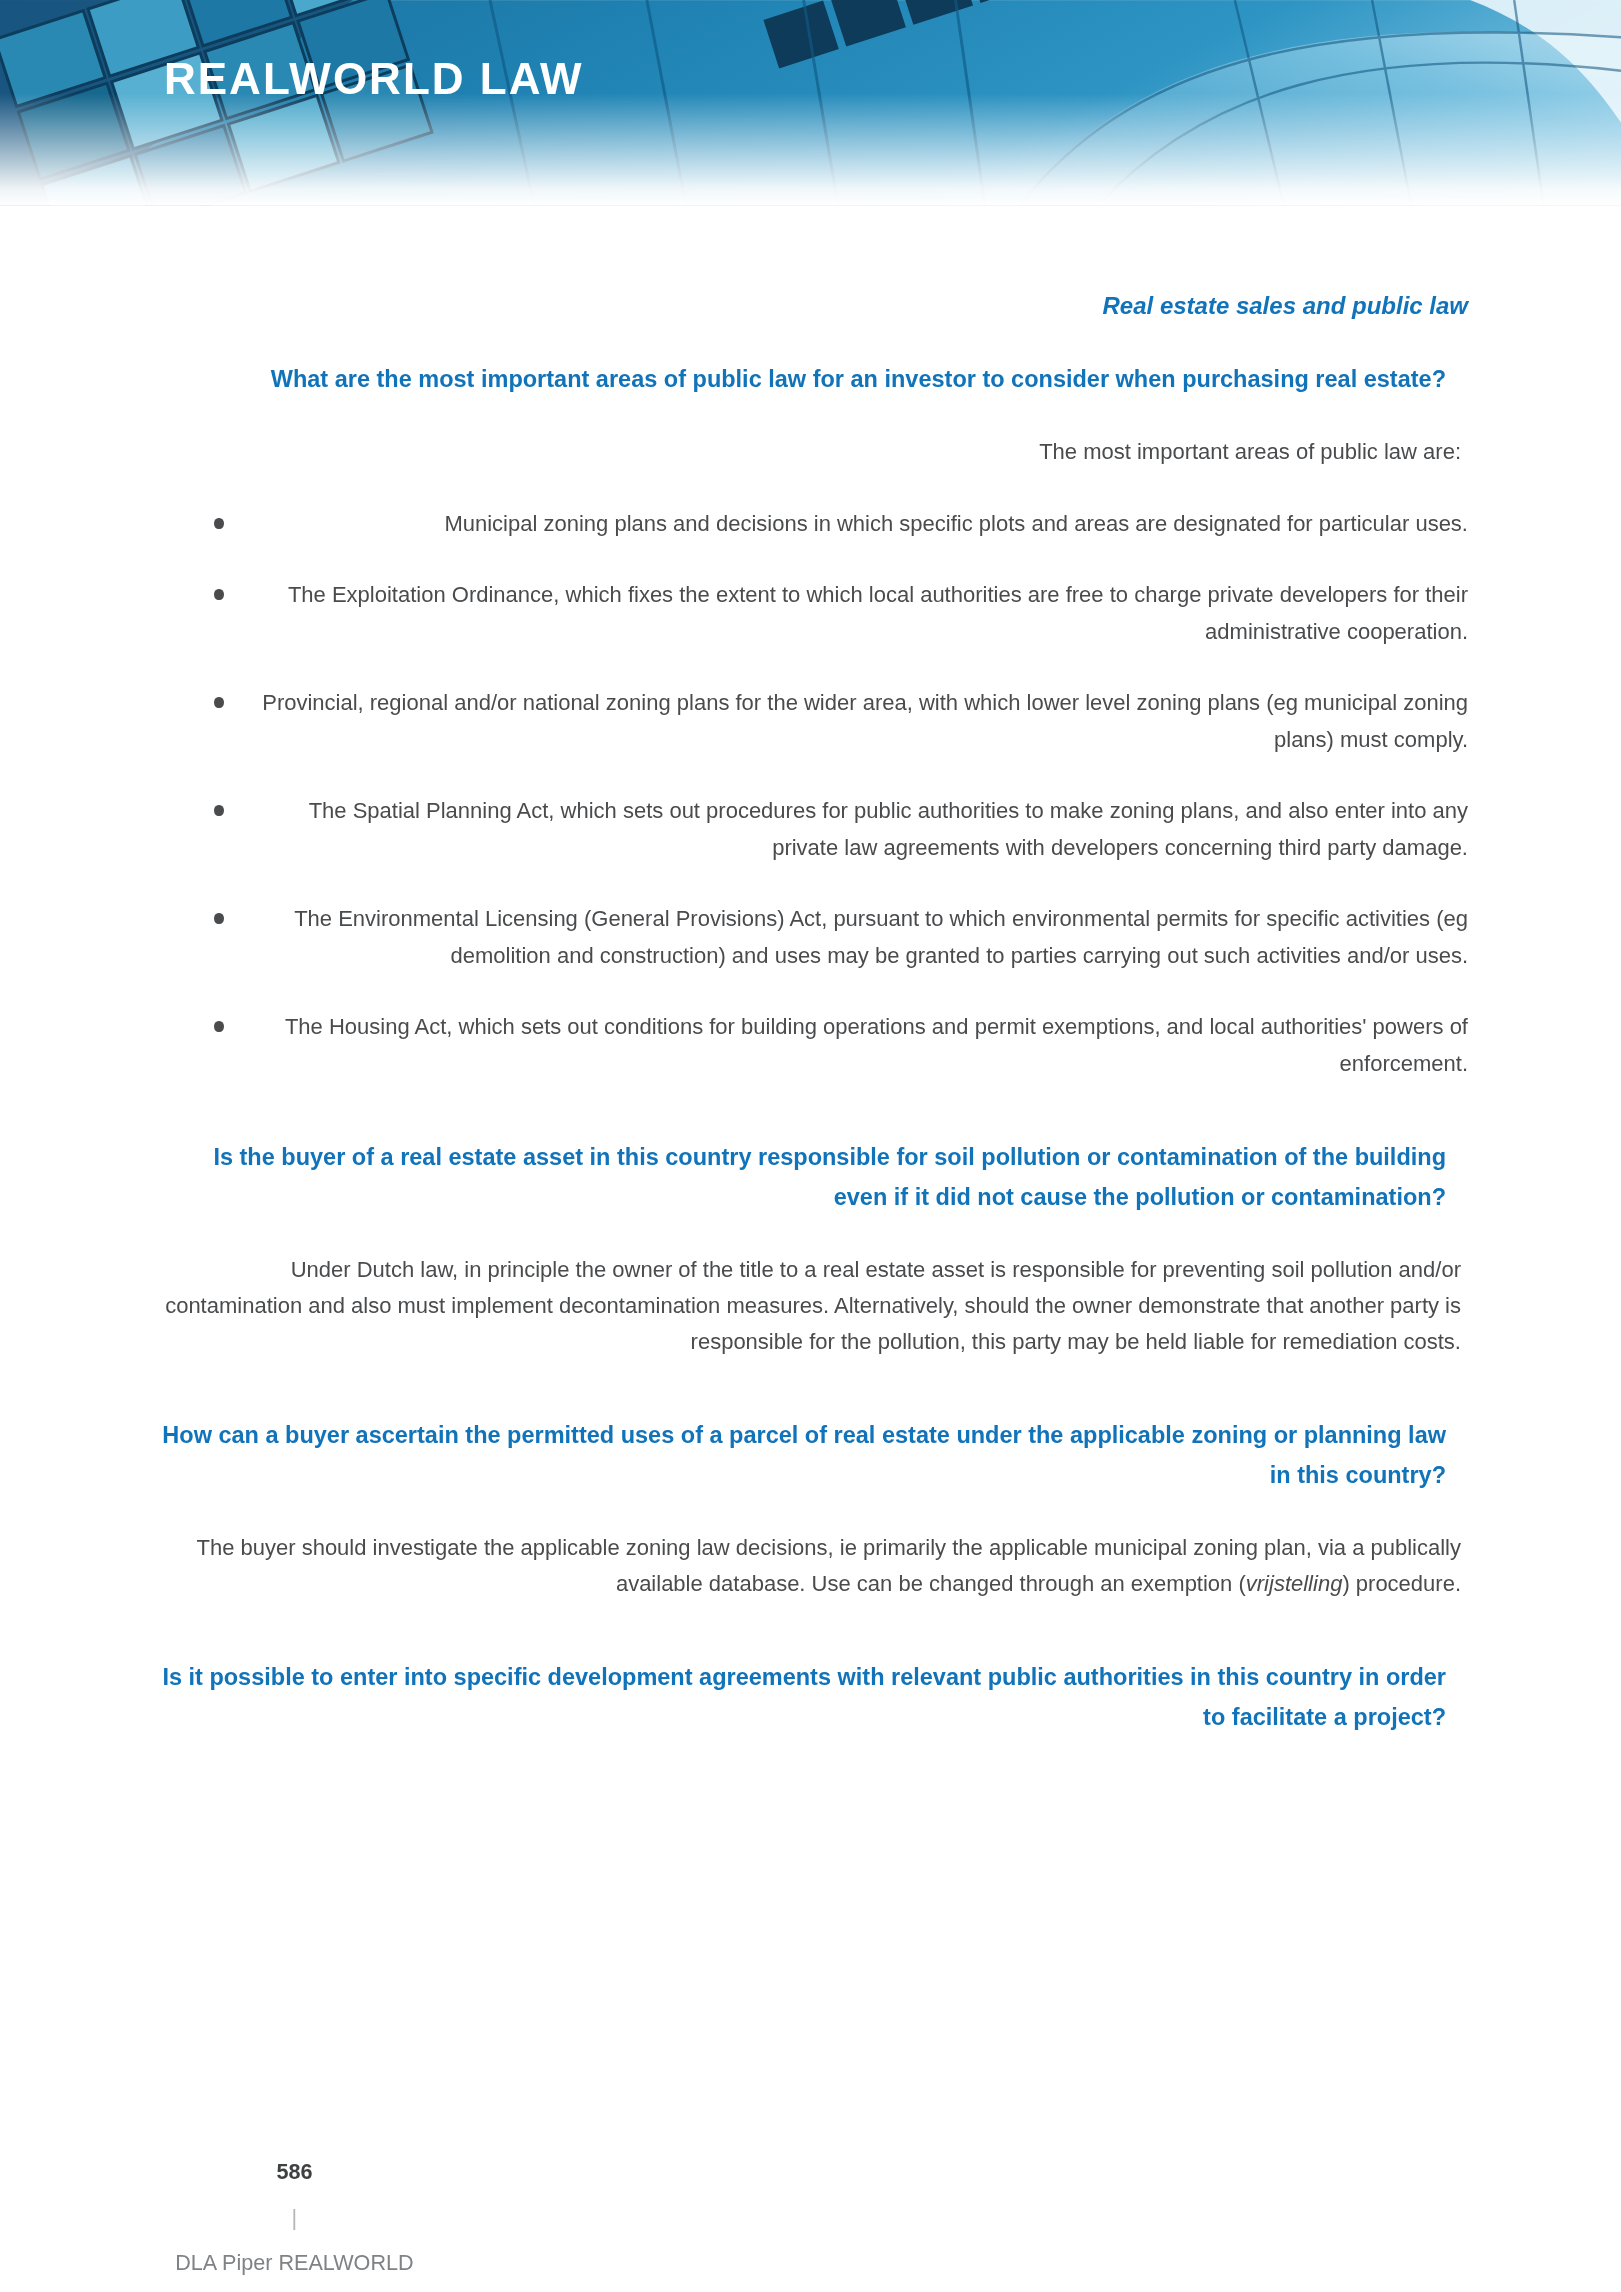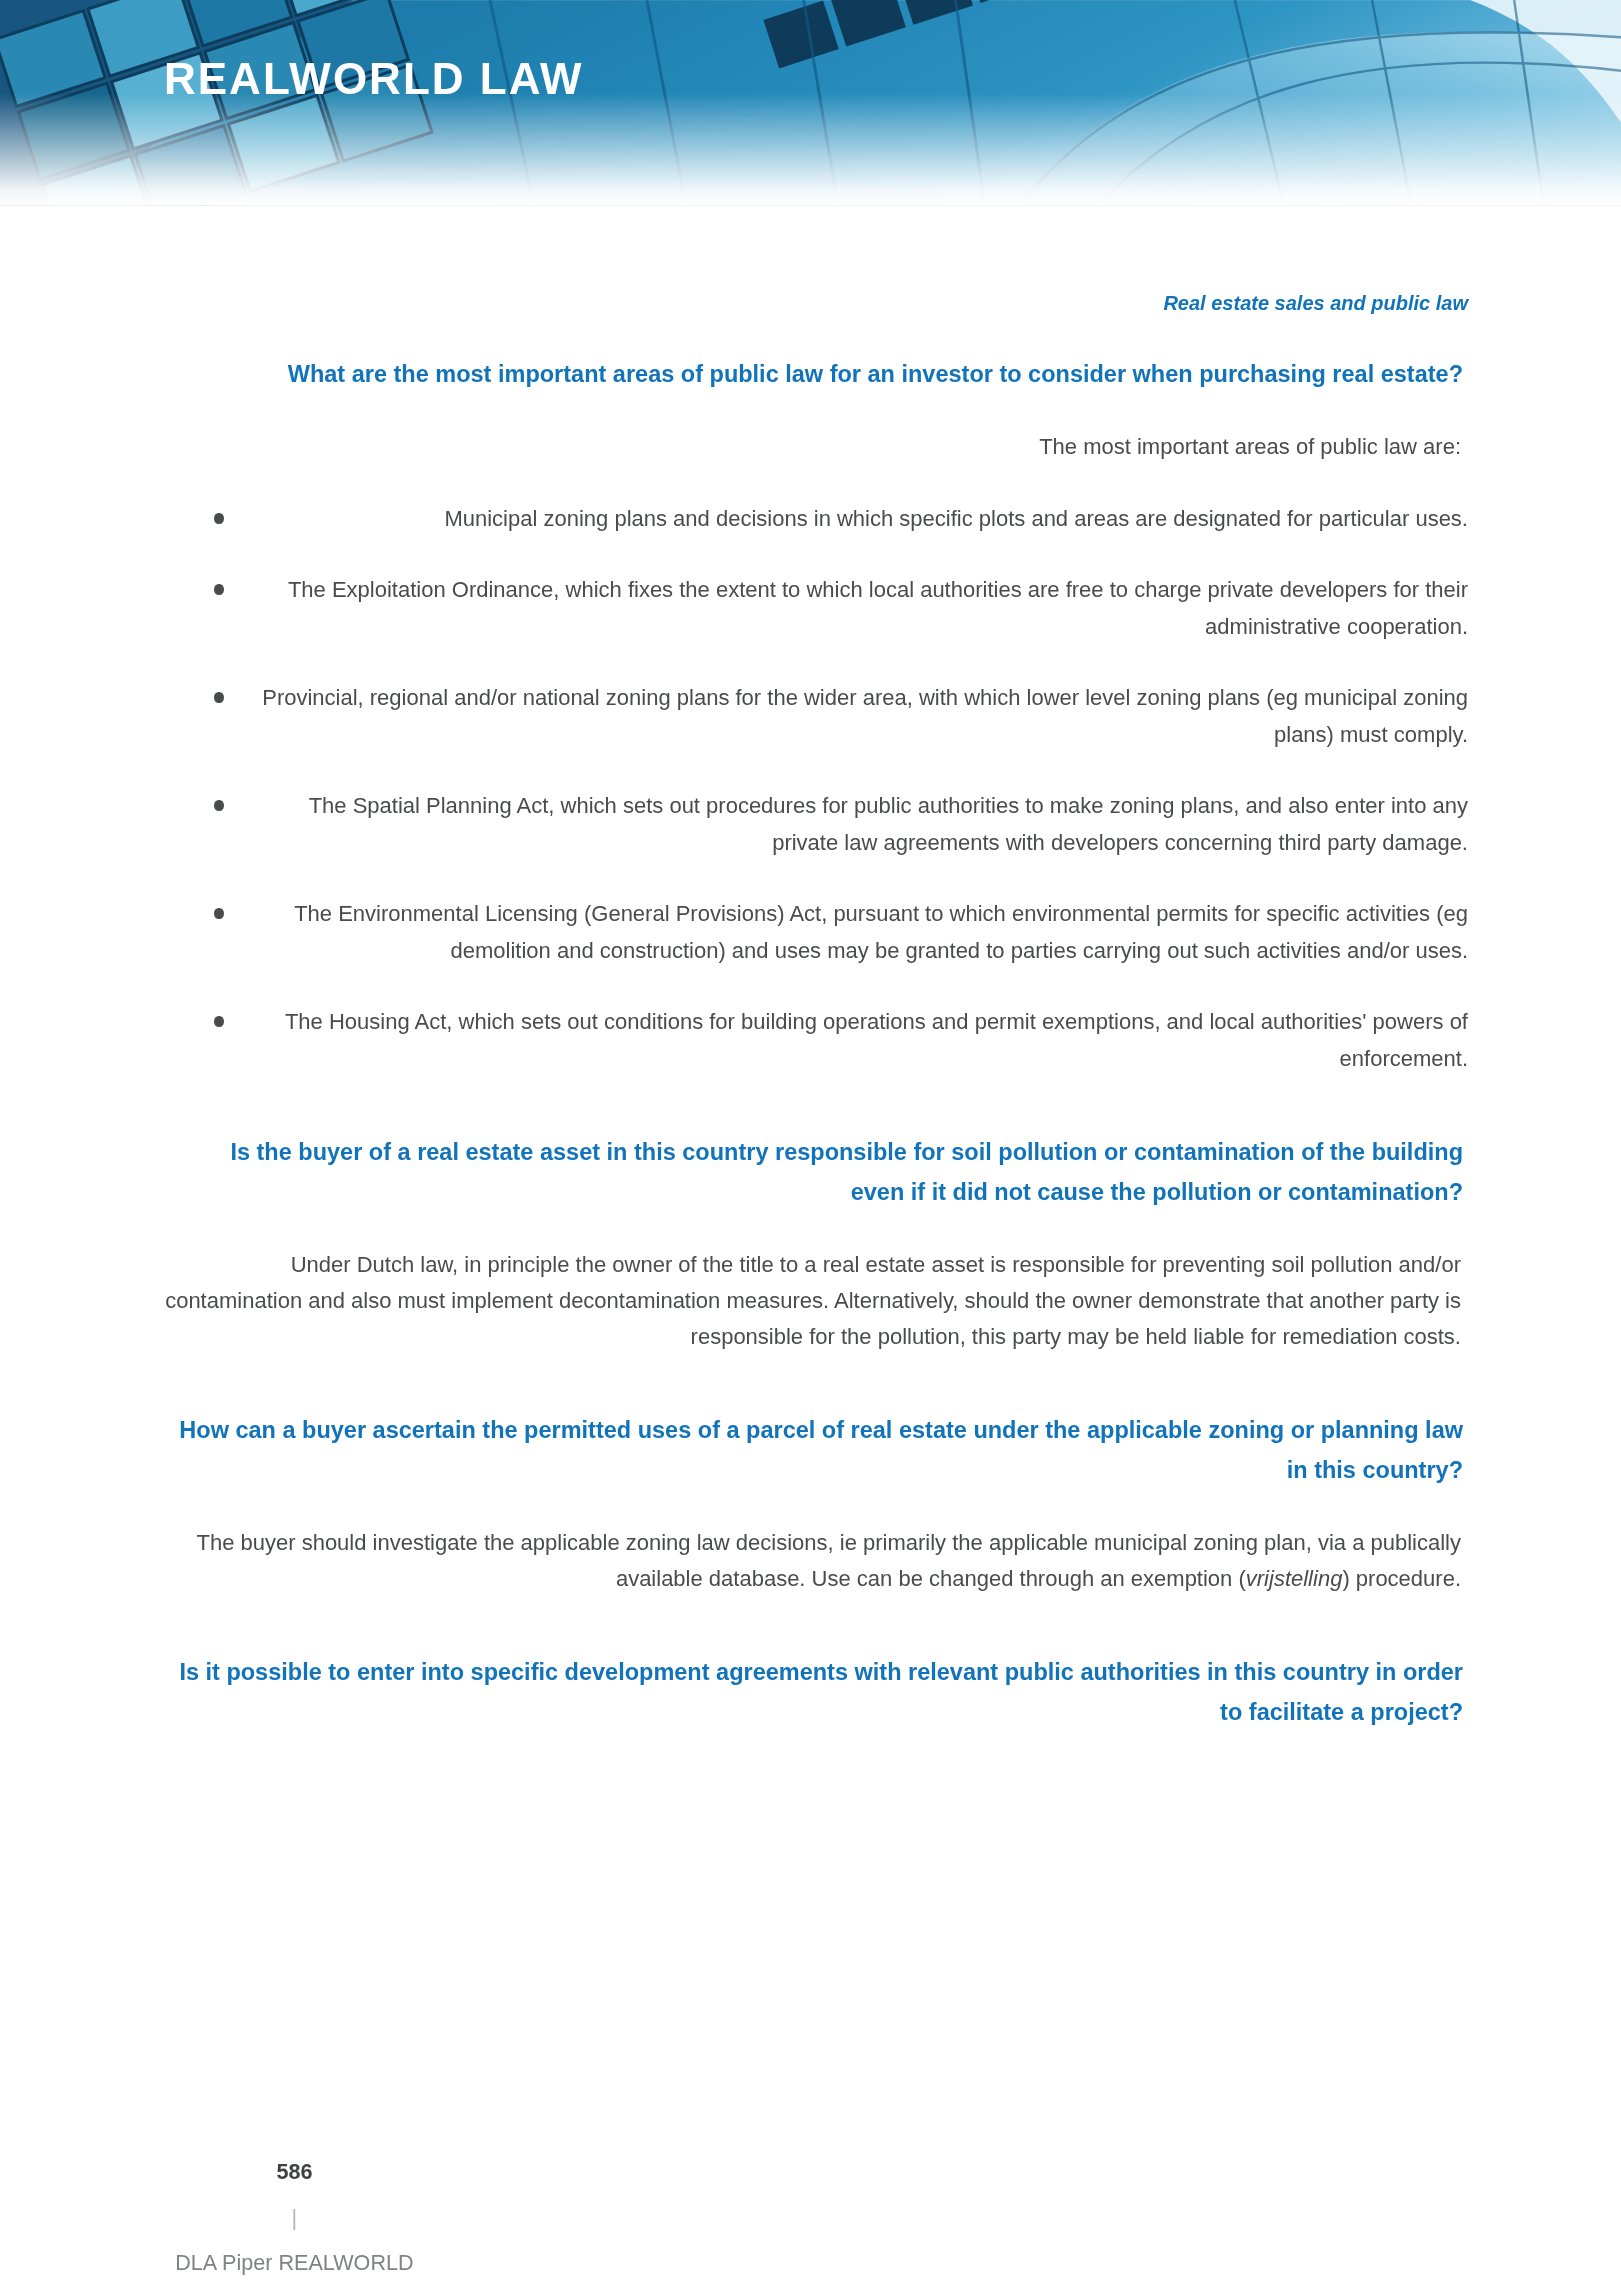--- a/index.html
+++ b/index.html
@@ -31,25 +31,25 @@
     position:absolute; left:52px; top:12.7px;
     width:9.8px; height:11.8px; border-radius:50%;
     background:#4a4b4d;
   }
   ul.intro li { margin-bottom:39px; }
   ul.main li { margin-bottom:34px; }
   ul.main { margin-bottom:21.6px; }
 
   .sec {
     margin:39px 0 0 0;
-    font-size:20px; font-style:italic; font-weight:bold;
+    font-size:24px; font-style:italic; font-weight:bold;
     color:#1173b9;
   }
   .q {
-    margin:55px 0 35px 17px;
+    margin:55px 0 35px 0;
     font-size:23.5px; line-height:40px; font-weight:bold;
     color:#1173b9; max-width:1284px;
   }
   .sec + .q { margin-top:39px; }
 
   .content p { margin:0 0 35px 0; line-height:36px; max-width:1299px; }
   .content p em { font-style:italic; }
 
   
   .footer {

